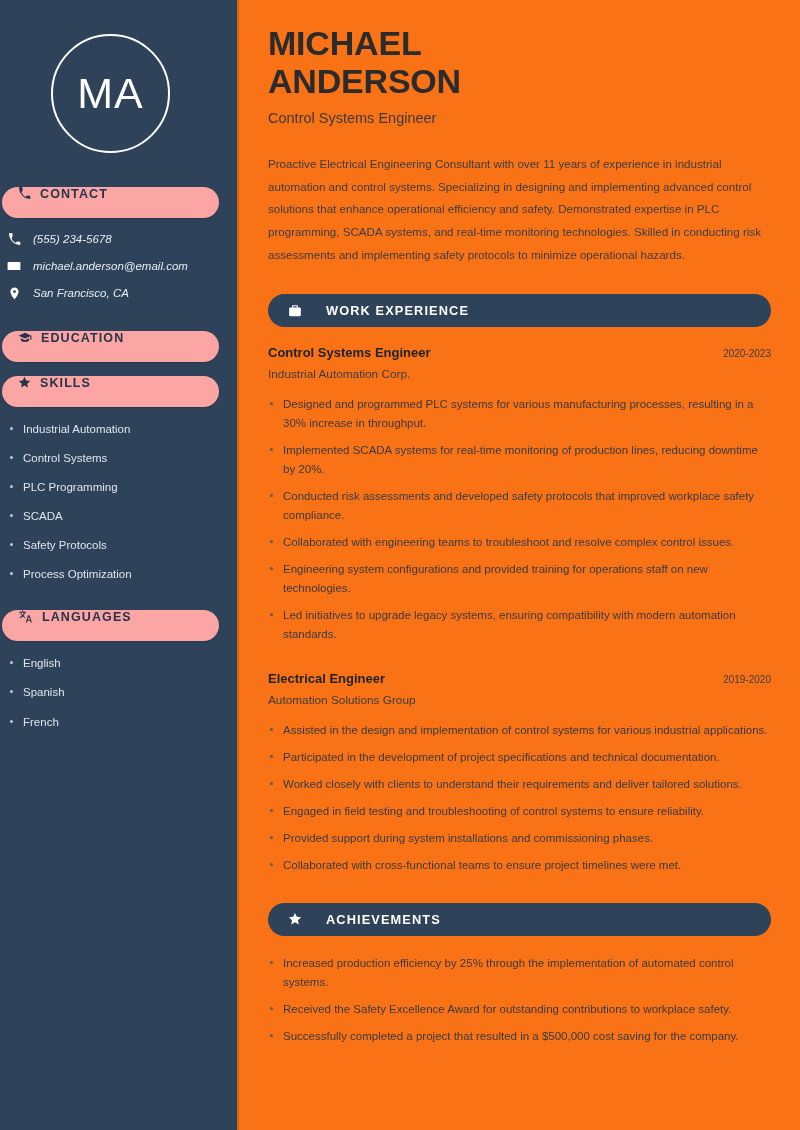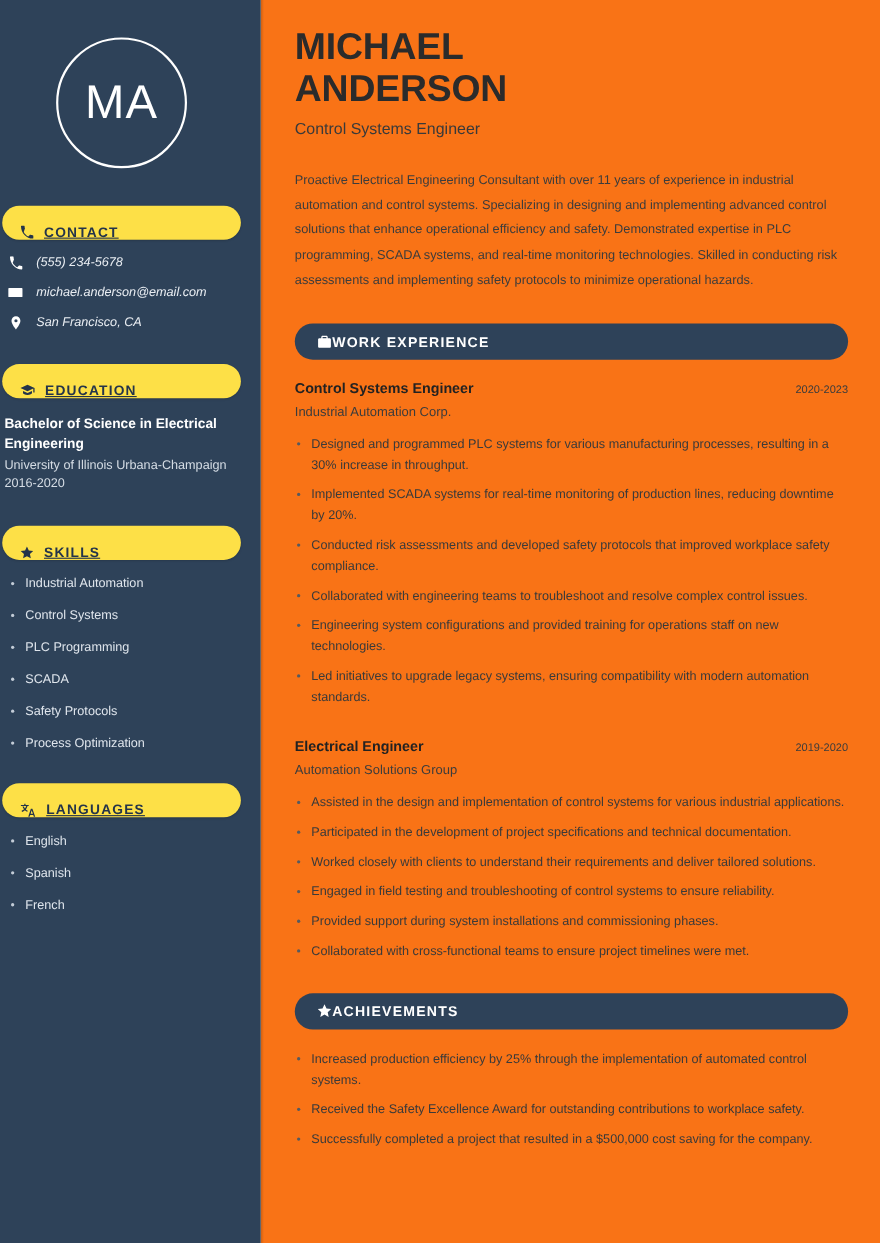--- a/index.html
+++ b/index.html
@@ -53,34 +53,33 @@
     display: flex;
     align-items: center;
     justify-content: center;
     color: #ffffff;
     font-size: 43px;
     font-weight: 400;
     letter-spacing: 1px;
   }
 
   .pill {
-    background: #fde047;
+    background: #fca5a5;
     color: #24344a;
     border-radius: 999px;
     height: 31px;
     display: flex;
-    align-items: flex-end;
+    align-items: flex-start;
     gap: 9px;
     padding: 0 16px;
     font-size: 12.5px;
     font-weight: 700;
     letter-spacing: 1.1px;
     margin-bottom: 14px;
     box-shadow: 0 1px 2px rgba(0,0,0,0.15);
-    text-decoration: underline;
   }
   .pill .pill-icon { display:flex; align-items:center; }
   .pill svg { display:block; }
 
   .contact-list { margin-bottom: 30px; }
   .contact-row {
     display: flex;
     align-items: center;
     gap: 11px;
     color: #e9edf2;
@@ -160,21 +159,21 @@
     text-align: left;
   }
 
   .section-bar {
     background: #2e4259;
     color: #ffffff;
     border-radius: 999px;
     height: 33px;
     display: flex;
     align-items: center;
-    gap: 0;
+    gap: 24px;
     padding: 0 20px;
     font-size: 12.8px;
     font-weight: 700;
     letter-spacing: 1.1px;
     margin-top: 28px;
     margin-bottom: 18px;
   }
   .section-bar .bar-icon { display:flex; align-items:center; }
   .section-bar svg { display:block; }
 
@@ -269,25 +268,20 @@
 
     <div class="pill">
       <span class="pill-icon">
         <svg width="14" height="14" viewBox="0 0 24 24" fill="#24344a">
             <path d="M12 3L1 8l11 5 9-4.1V15h2V8L12 3zM5 12.6V16c0 1.7 3.1 3 7 3s7-1.3 7-3v-3.4l-7 3.2-7-3.2z"></path>
           </svg>
       </span>
       <span>EDUCATION</span>
     </div>
 
-    <div class="edu-block">
-      <div class="edu-degree">Bachelor of Science in Electrical Engineering</div>
-      <div class="edu-school">University of Illinois Urbana-Champaign</div>
-      <div class="edu-years">2016-2020</div>
-    </div>
 
     <div class="pill">
       <span class="pill-icon">
         <svg width="13" height="13" viewBox="0 0 24 24" fill="#24344a">
             <path d="M12 1.5l3.1 6.8 7.4.8-5.5 5 1.5 7.3L12 17.7 5.5 21.4 7 14.1 1.5 9.1l7.4-.8L12 1.5z"></path>
           </svg>
       </span>
       <span>SKILLS</span>
     </div>
 

